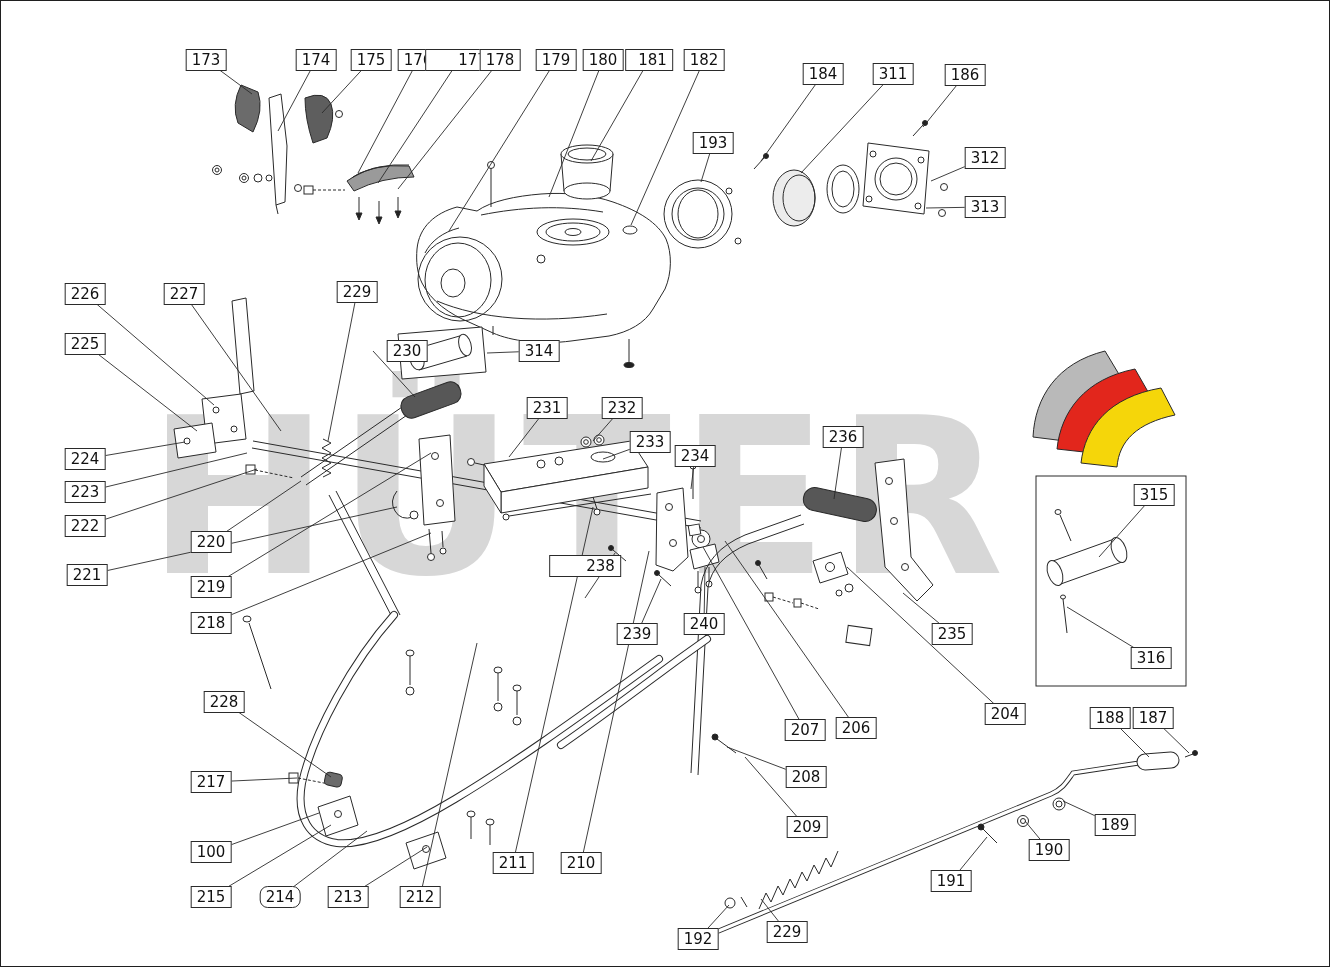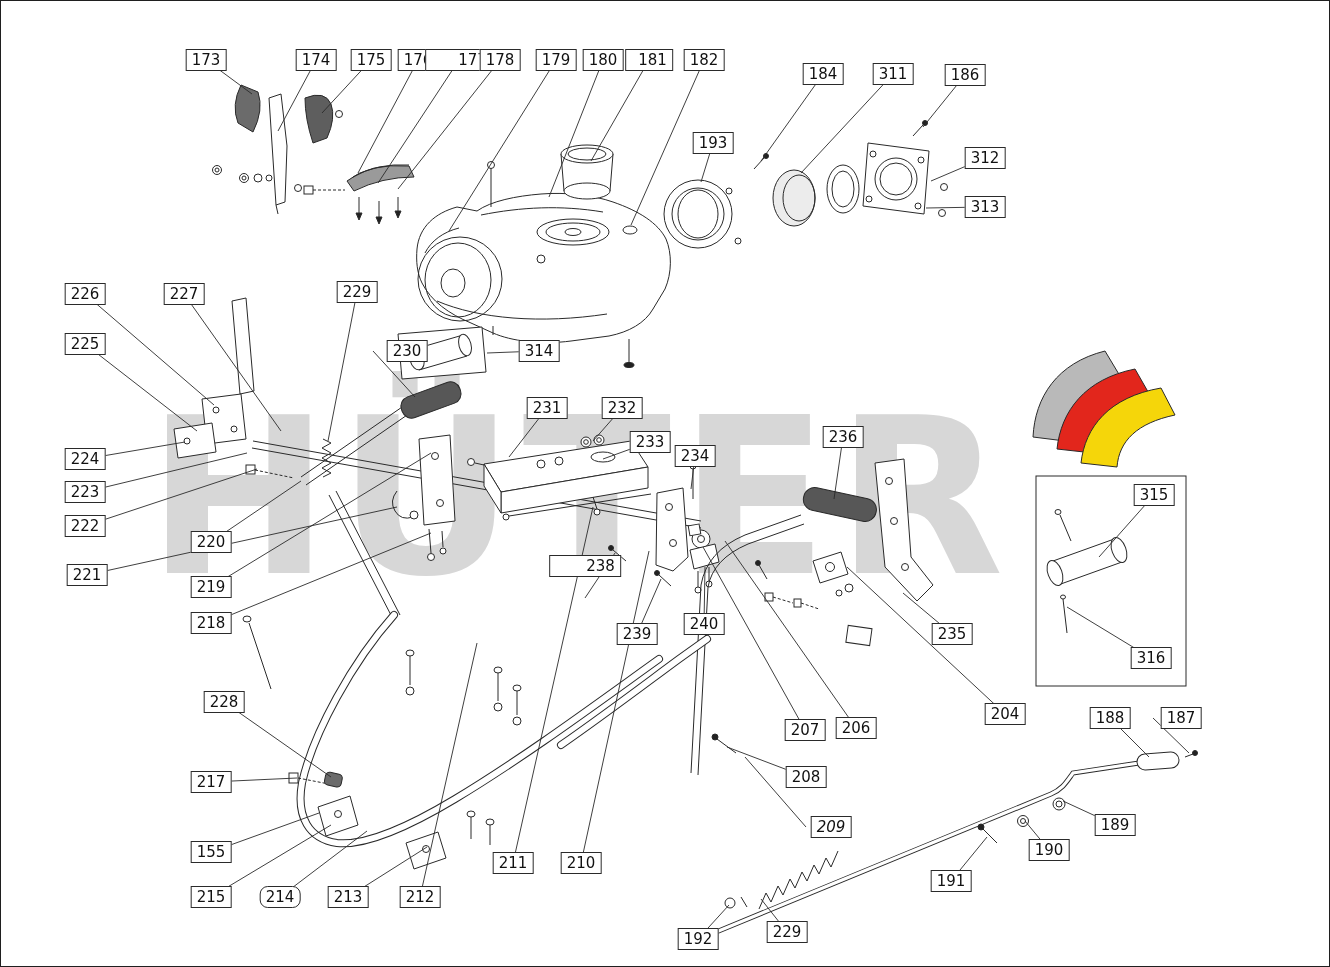--- a/index.html
+++ b/index.html
@@ -364,31 +364,31 @@
       <div class="callout" style="left: 1153px; top: 494px;">315</div>
       <div class="callout" style="left: 1150px; top: 657px;">316</div>
       <div class="callout" style="left: 584px; top: 565px; padding-left: 36px;">238</div>
       <div class="callout" style="left: 636px; top: 633px;">239</div>
       <div class="callout" style="left: 703px; top: 623px;">240</div>
       <div class="callout" style="left: 951px; top: 633px;">235</div>
       <div class="callout" style="left: 1004px; top: 713px;">204</div>
       <div class="callout" style="left: 804px; top: 729px;">207</div>
       <div class="callout" style="left: 855px; top: 727px;">206</div>
       <div class="callout" style="left: 805px; top: 776px;">208</div>
-      <div class="callout" style="left: 830px; top: 826px; font-style: italic;">209</div>
+      <div class="callout" style="left: 806px; top: 826px;">209</div>
       <div class="callout" style="left: 223px; top: 701px;">228</div>
       <div class="callout" style="left: 210px; top: 781px;">217</div>
-      <div class="callout" style="left: 210px; top: 851px;">155</div>
+      <div class="callout" style="left: 210px; top: 851px;">100</div>
       <div class="callout" style="left: 210px; top: 896px;">215</div>
       <div class="callout" style="left: 279px; top: 896px; border-radius: 8px;">214</div>
       <div class="callout" style="left: 347px; top: 896px;">213</div>
       <div class="callout" style="left: 419px; top: 896px;">212</div>
       <div class="callout" style="left: 512px; top: 862px;">211</div>
       <div class="callout" style="left: 580px; top: 862px;">210</div>
       <div class="callout" style="left: 1109px; top: 717px;">188</div>
-      <div class="callout" style="left: 1152px; top: 717px; margin-left: 28px;">187</div>
+      <div class="callout" style="left: 1152px; top: 717px;">187</div>
       <div class="callout" style="left: 1114px; top: 824px;">189</div>
       <div class="callout" style="left: 1048px; top: 849px;">190</div>
       <div class="callout" style="left: 950px; top: 880px;">191</div>
       <div class="callout" style="left: 697px; top: 938px;">192</div>
       <div class="callout" style="left: 786px; top: 931px;">229</div>
     </div>
 </div>
 
 </body></html>

